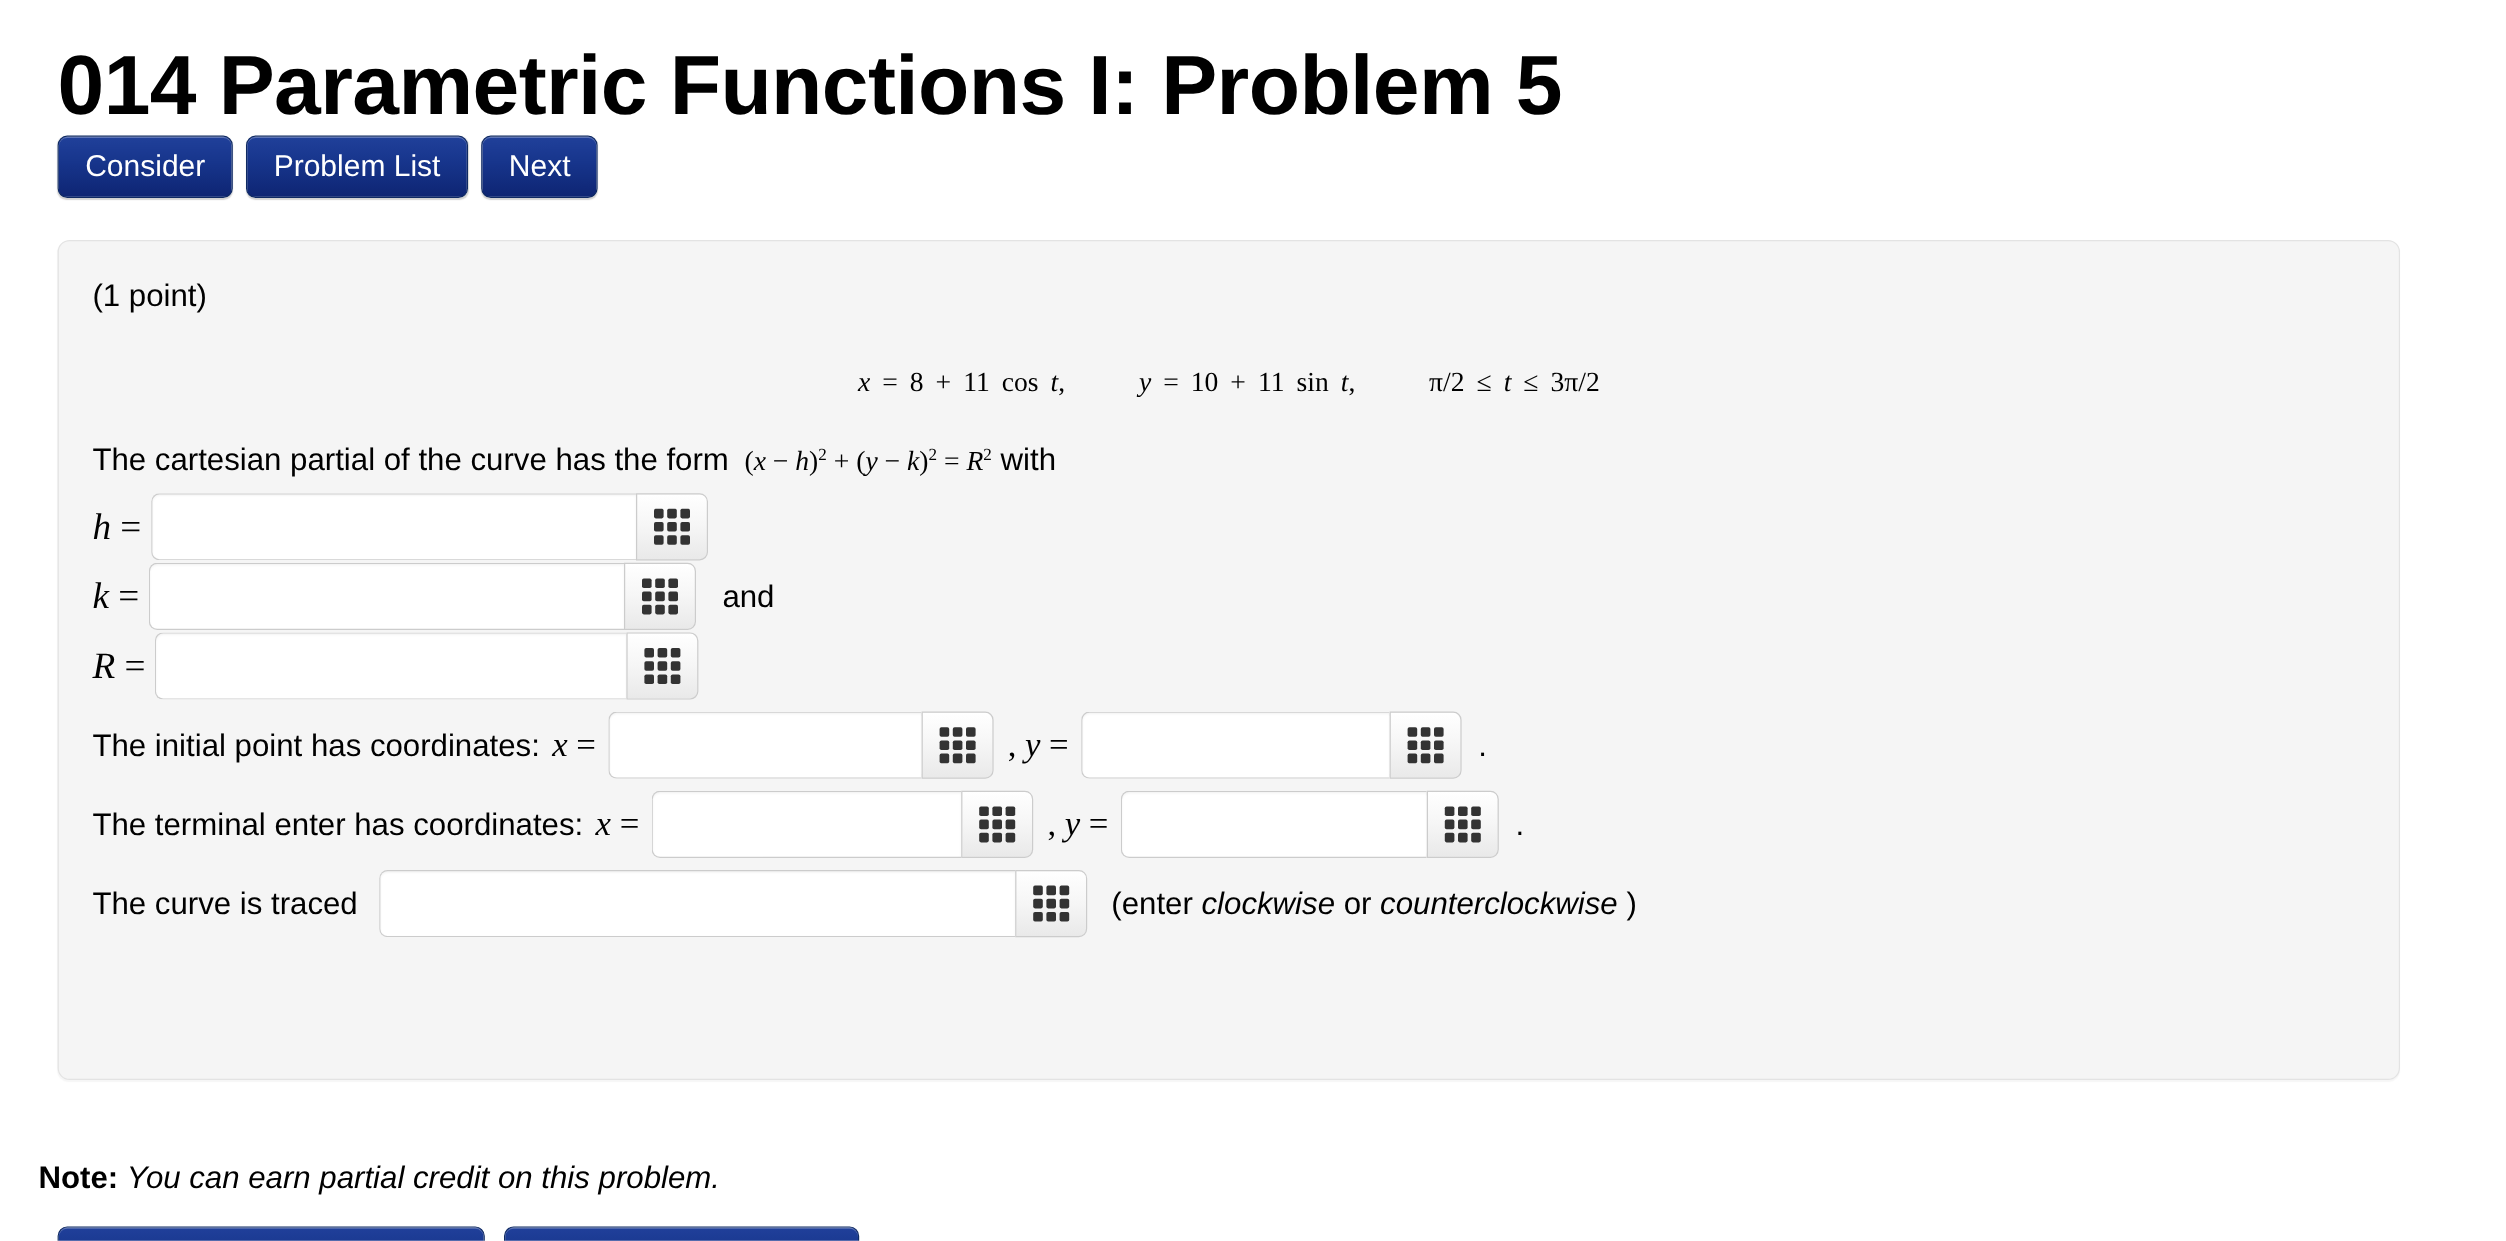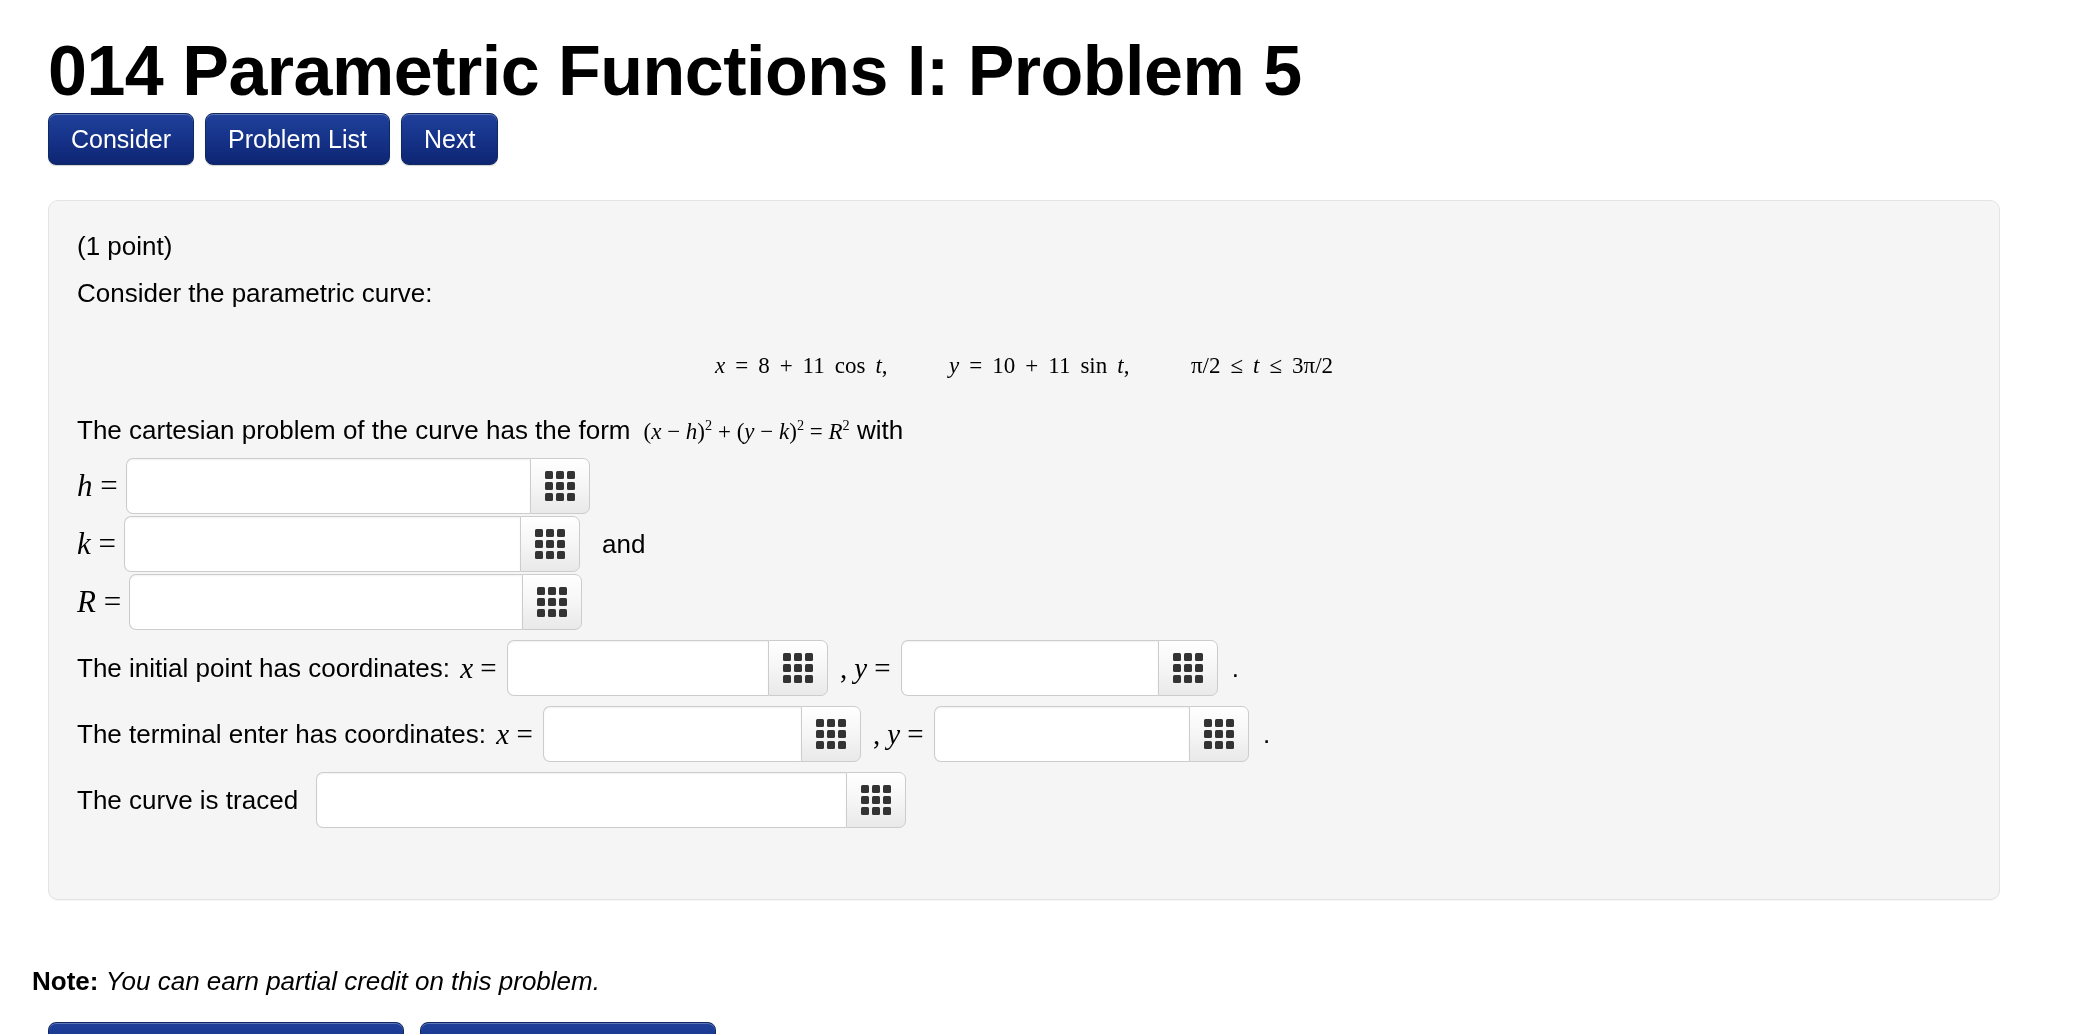--- a/index.html
+++ b/index.html
@@ -284,32 +284,31 @@
   <div class="nav-bar">
     <button class="nav-btn">Consider</button>
     <button class="nav-btn">Problem List</button>
     <button class="nav-btn">Next</button>
   </div>
 
   <div class="problem-panel">
     <div class="panel-inner">
 
       <div class="plain-line pt-line">(1 point)</div>
-      <div class="plain-line consider-line">Consider the parametric curve:</div>
 
       <div class="display-eq">
         <span class="seg math"><span>x</span><span class="gap-md"></span><span class="rel">=</span><span class="gap-md"></span><span class="num">8</span><span class="gap-md"></span><span class="op">+</span><span class="gap-md"></span><span class="num">11</span><span class="gap-md"></span><span class="fn">cos</span><span class="gap-md"></span><span>t</span><span class="op">,</span></span>
         <span class="gap-lg"></span>
         <span class="seg math"><span>y</span><span class="gap-md"></span><span class="rel">=</span><span class="gap-md"></span><span class="num">10</span><span class="gap-md"></span><span class="op">+</span><span class="gap-md"></span><span class="num">11</span><span class="gap-md"></span><span class="fn">sin</span><span class="gap-md"></span><span>t</span><span class="op">,</span></span>
         <span class="gap-lg"></span>
         <span class="seg math"><span class="num">π/2</span><span class="gap-md"></span><span class="rel">≤</span><span class="gap-md"></span><span>t</span><span class="gap-md"></span><span class="rel">≤</span><span class="gap-md"></span><span class="num">3π/2</span></span>
       </div>
 
       <div class="cartesian-line">
-        <span class="inline-text">The cartesian problem of the curve has the form</span>
+        <span class="inline-text">The cartesian partial of the curve has the form</span>
         <span class="math">&nbsp;<span class="paren">(</span><span>x</span><span class="op">&nbsp;</span><span class="op">−</span><span class="op">&nbsp;</span><span>h</span><span class="paren">)</span><sup class="exp">2</sup><span class="op">&nbsp;</span><span class="op">+</span><span class="op">&nbsp;</span><span class="paren">(</span><span>y</span><span class="op">&nbsp;</span><span class="op">−</span><span class="op">&nbsp;</span><span>k</span><span class="paren">)</span><sup class="exp">2</sup><span class="op">&nbsp;</span><span class="rel">=</span><span class="op">&nbsp;</span><span>R</span><sup class="exp">2</sup></span>
         <span class="inline-text">with</span>
       </div>
 
       <div class="ans-rows">
 
         <div class="ans-row row-h">
           <span class="var-label"><span>h</span> <span class="eq">=</span></span>
           <span class="input-group">
             <input class="answer-input w-h" type="text" value="" style="">
@@ -462,20 +461,21 @@
                   <i></i>
                   <i></i>
                   <i></i>
                   <i></i>
                   <i></i>
                   <i></i>
                   <i></i>
                 </span>
             </button>
           </span>
+          <span class="hint-text"><span>(enter</span> <i>clockwise</i> <span>or</span> <i>counterclockwise</i> <span>)</span></span>
         </div>
 
       </div>
     </div>
   </div>
 
   <div class="note-line">
     <b>Note:</b>
     <i>You can earn partial credit on this problem.</i>
   </div>

